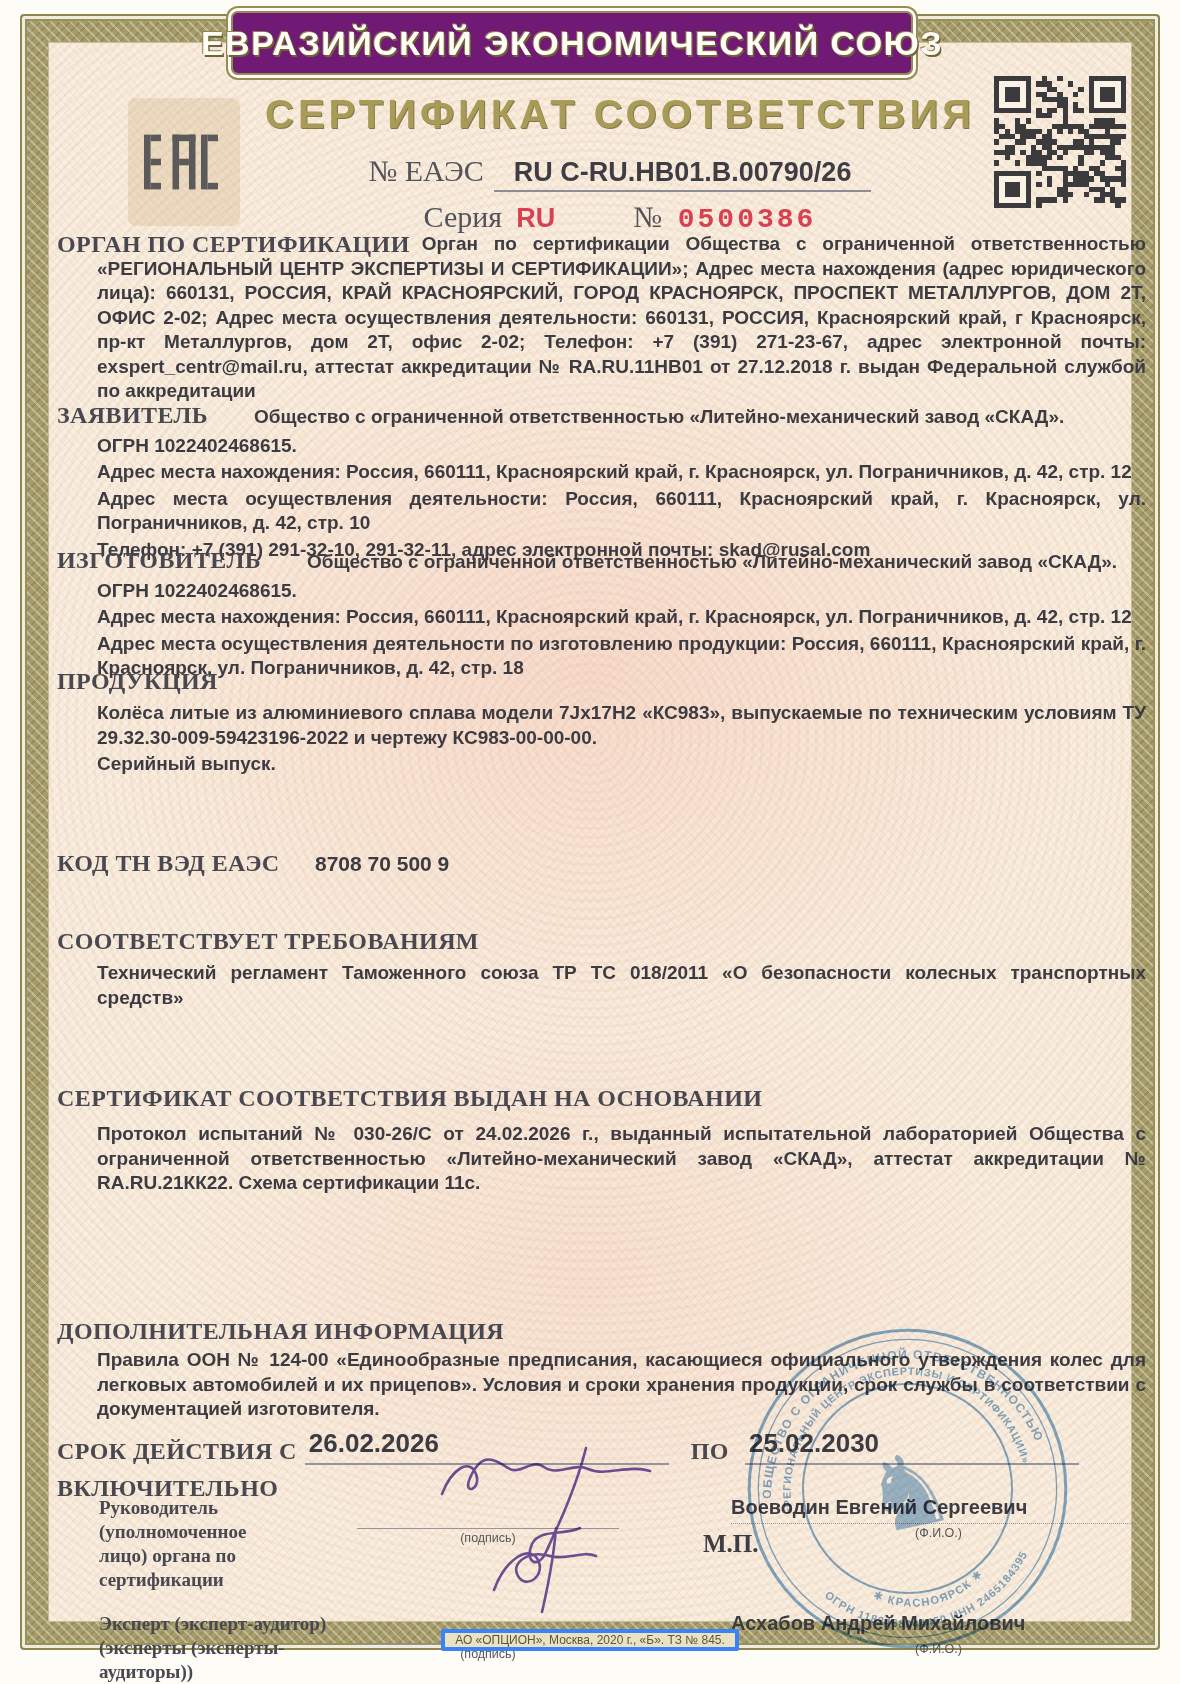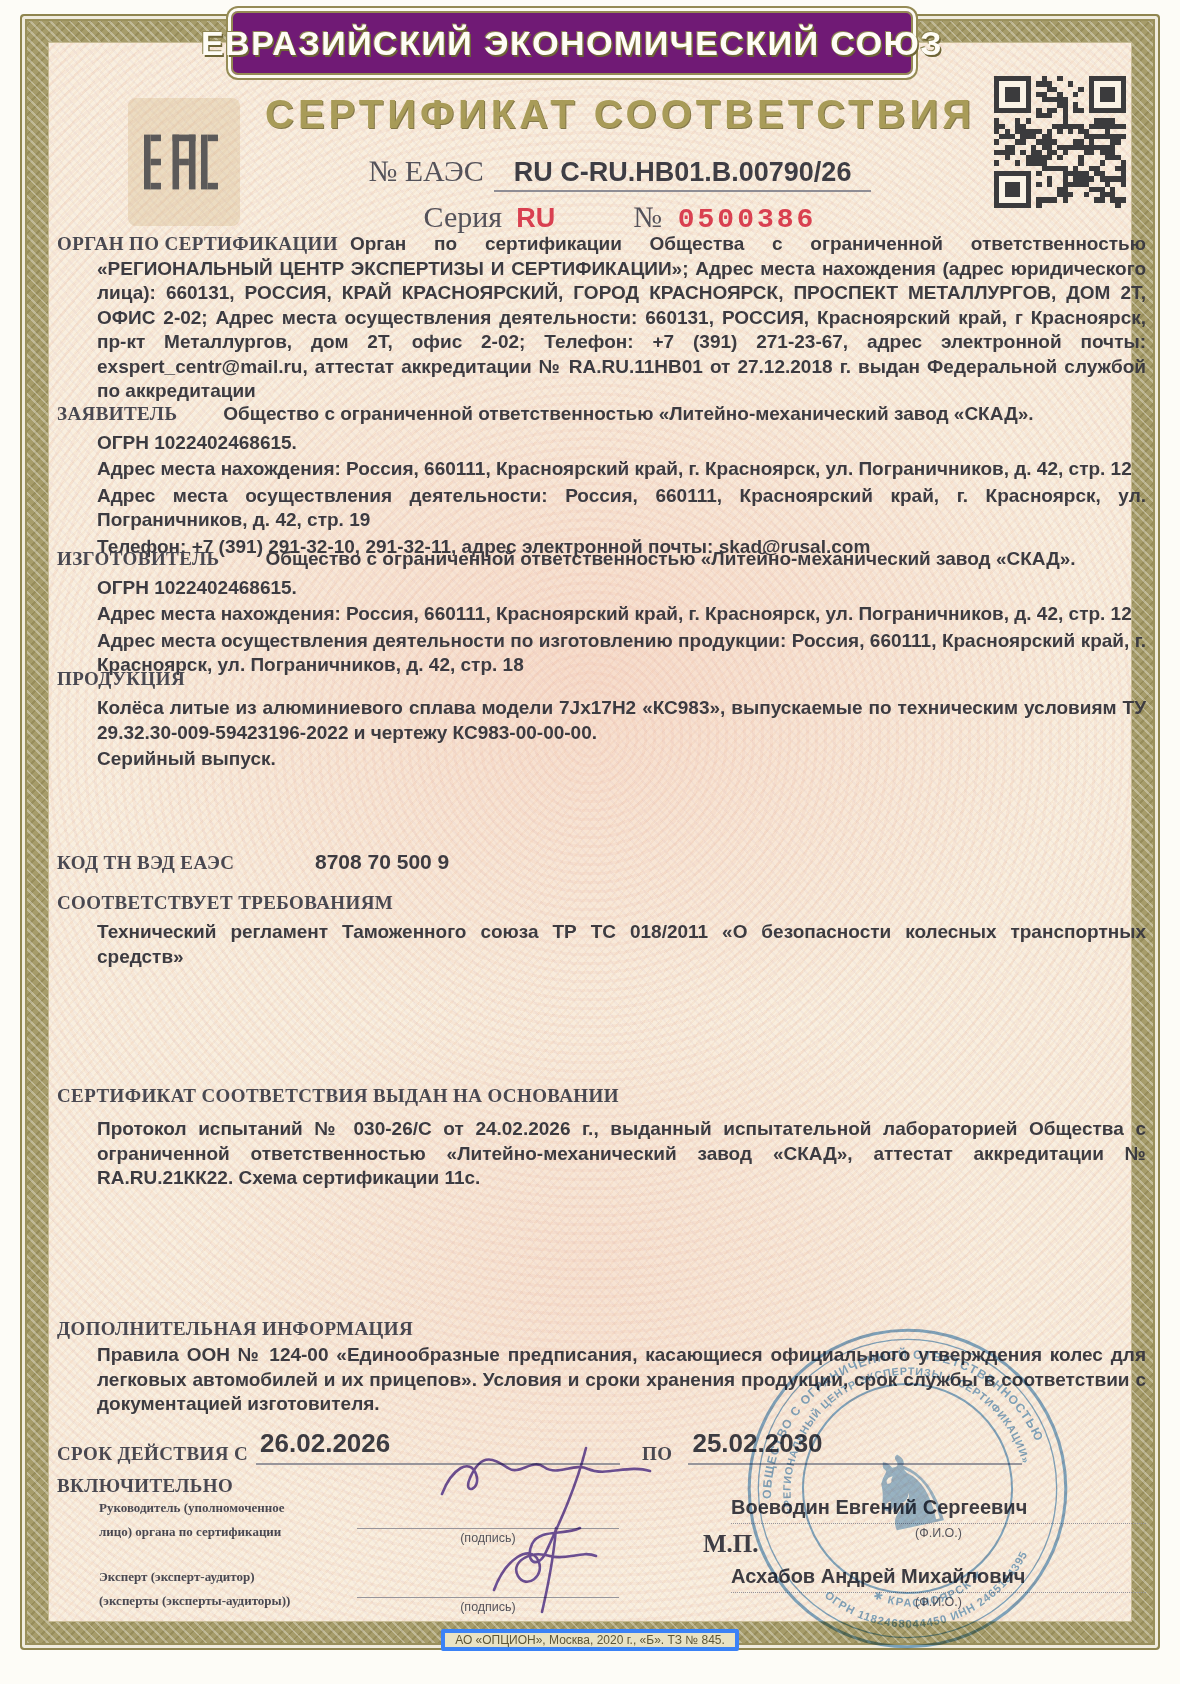--- a/index.html
+++ b/index.html
@@ -48,21 +48,21 @@
   .series-row{position:absolute;top:200px;left:240px;width:760px;display:flex;
     justify-content:center;align-items:baseline;}
   .series-red{font-weight:bold;font-size:27px;color:#d94050;margin-left:14px;}
   .serial-red{font-family:"Liberation Mono","DejaVu Sans Mono",monospace;font-weight:bold;
     font-size:28px;color:#d94050;letter-spacing:3px;margin-left:16px;}
   .series-gap{width:78px;}
 
   
   .sec{position:absolute;left:57px;right:34px;color:#3c3b41;}
   .h-serif{font-family:"Liberation Serif","DejaVu Serif",serif;font-weight:bold;color:#494851;
-    font-size:19px;letter-spacing:.4px;}
+    font-size:24px;letter-spacing:.4px;}
   .body{font-size:19px;font-weight:bold;line-height:24.5px;text-align:justify;color:#3c3b41;}
   .hang-body{padding-left:40px;}
   .hangline{float:left;margin-left:-40px;margin-right:12px;line-height:24.5px;}
   .name-row{display:flex;gap:46px;align-items:baseline;}
   .sub-lines{padding-left:40px;margin-top:4px;}
   .sub-lines > div{margin-bottom:2px;}
   .code-row{display:flex;align-items:baseline;}
   .code-row .h-serif{width:258px;flex:none;}
   .code-val{font-weight:bold;font-size:21px;color:#3c3b41;}
   .mt6{margin-top:6px;}
@@ -72,21 +72,21 @@
   .date-cell{border-bottom:2px solid #97959b;font-weight:bold;font-size:26px;color:#3c3b41;
     padding:0 8px 4px 4px;}
   .cell1{width:352px;margin-left:8px;}
   .cell2{width:322px;}
   .po-lbl{margin:0 16px 0 22px;}
   .inclusive{margin-top:10px;}
 
   
   .sig-block{position:absolute;left:57px;right:34px;top:1496px;
     display:grid;grid-template-columns:300px 262px 1fr;row-gap:20px;}
-  .role{font-family:"Liberation Serif","DejaVu Serif",serif;font-weight:bold;font-size:13px;
+  .role{font-family:"Liberation Serif","DejaVu Serif",serif;font-weight:bold;font-size:19px;
     color:#494851;white-space:pre-line;line-height:24px;padding-left:42px;}
   .sigcell{padding-top:14px;}
   .sigline{border-bottom:1.5px solid #97959b;height:18px;}
   .caption{font-size:12.5px;font-weight:normal;color:#56555c;text-align:center;margin-top:2px;}
   .namecell{margin-left:112px;padding-top:0;}
   .namecell .nm{font-weight:bold;font-size:20px;color:#3c3b41;border-bottom:1px dotted #97959b;
     padding-bottom:4px;white-space:nowrap;}
   .mp{position:absolute;left:703px;top:1530px;font-family:"Liberation Serif","DejaVu Serif",serif;
     font-weight:bold;font-size:25px;color:#3e3d45;}
 
@@ -377,21 +377,21 @@
   </div>
 
   <div class="sec" id="sec-applicant" style="top:402px;">
     <div class="name-row">
       <span class="h-serif">ЗАЯВИТЕЛЬ</span>
       <span class="body">Общество с ограниченной ответственностью «Литейно-механический завод «СКАД».</span>
     </div>
     <div class="sub-lines body">
       <div>ОГРН 1022402468615.</div>
       <div>Адрес места нахождения: Россия, 660111, Красноярский край, г. Красноярск, ул. Пограничников, д. 42, стр. 12</div>
-      <div>Адрес места осуществления деятельности: Россия, 660111, Красноярский край, г. Красноярск, ул. Пограничников, д. 42, стр. 19</div>
+      <div>Адрес места осуществления деятельности: Россия, 660111, Красноярский край, г. Красноярск, ул. Пограничников, д. 42, стр. 10</div>
       <div>Телефон: +7 (391) 291-32-10, 291-32-11, адрес электронной почты: skad@rusal.com</div>
     </div>
   </div>
 
   <div class="sec" id="sec-manufacturer" style="top:547px;">
     <div class="name-row">
       <span class="h-serif">ИЗГОТОВИТЕЛЬ</span>
       <span class="body">Общество с ограниченной ответственностью «Литейно-механический завод «СКАД».</span>
     </div>
     <div class="sub-lines body">
@@ -409,21 +409,21 @@
     </div>
   </div>
 
   <div class="sec" id="sec-code" style="top:850px;">
     <div class="code-row">
       <span class="h-serif">КОД ТН ВЭД ЕАЭС</span>
       <span class="code-val">8708 70 500 9</span>
     </div>
   </div>
 
-  <div class="sec" id="sec-requirements" style="top:892px;">
+  <div class="sec" id="sec-requirements" style="top:928px;">
     <div class="h-serif">СООТВЕТСТВУЕТ ТРЕБОВАНИЯМ</div>
     <div class="sub-lines body mt6">
       <div>Технический регламент Таможенного союза ТР ТС 018/2011 «О безопасности колесных транспортных средств»</div>
     </div>
   </div>
 
   <div class="sec" id="sec-basis" style="top:1085px;">
     <div class="h-serif">СЕРТИФИКАТ СООТВЕТСТВИЯ ВЫДАН НА ОСНОВАНИИ</div>
     <div class="sub-lines body" style="margin-top:10px;">
       <div>Протокол испытаний № 030-26/С от 24.02.2026 г., выданный испытательной лабораторией Общества с ограниченной ответственностью «Литейно-механический завод «СКАД», аттестат аккредитации № RA.RU.21КК22. Схема сертификации 11с.</div>

